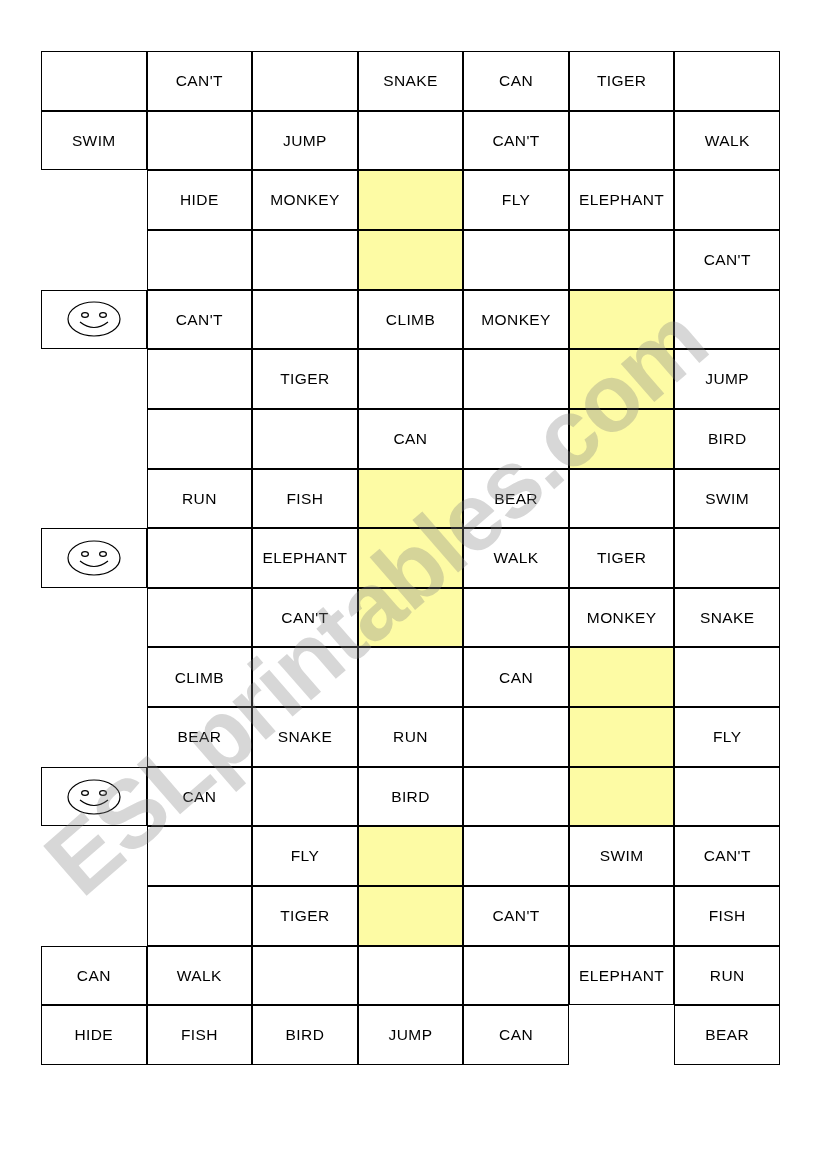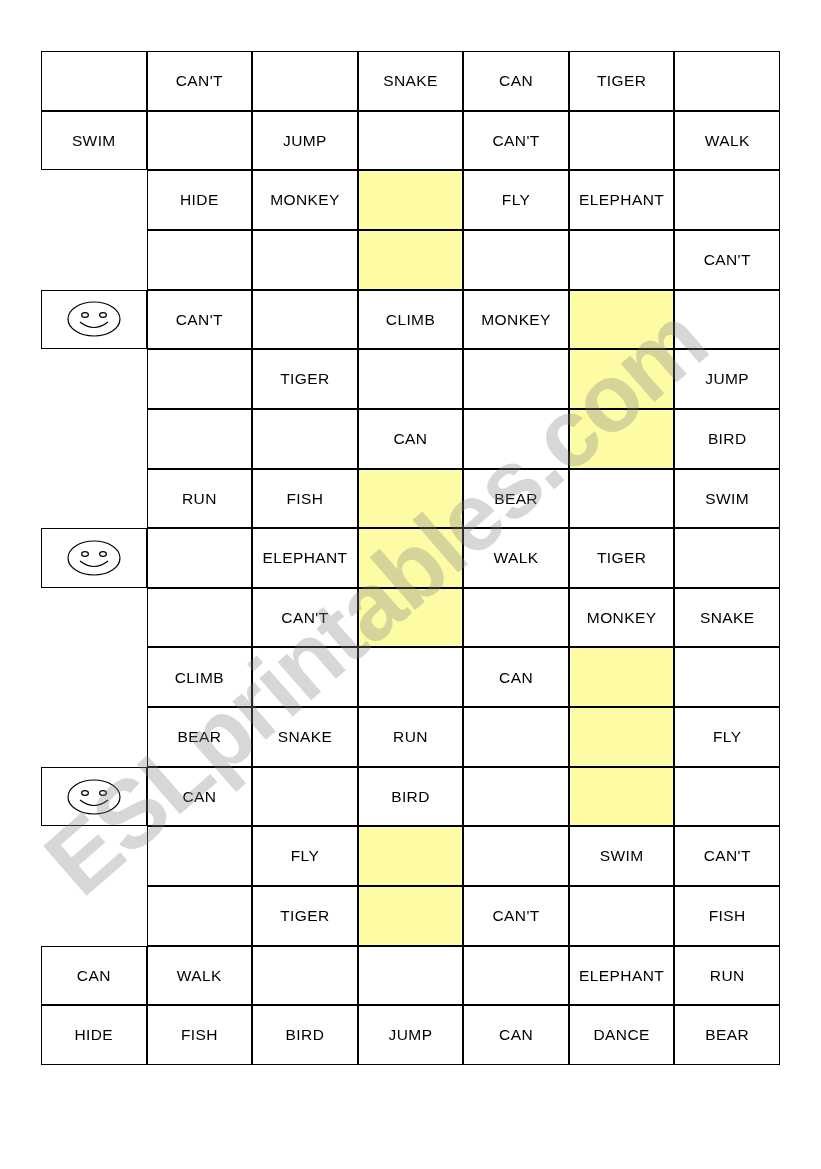--- a/index.html
+++ b/index.html
@@ -484,23 +484,20 @@
       </div>
       <div class="cell bordered" style="left: 211.143px; top: 954.353px; width: 105.571px; height: 59.6471px;">
         <span class="txt">BIRD</span>
       </div>
       <div class="cell bordered" style="left: 316.714px; top: 954.353px; width: 105.571px; height: 59.6471px;">
         <span class="txt">JUMP</span>
       </div>
       <div class="cell bordered" style="left: 422.286px; top: 954.353px; width: 105.571px; height: 59.6471px;">
         <span class="txt">CAN</span>
       </div>
-      <div class="cell bordered" style="left: 527.857px; top: 954.353px; width: 105.571px; height: 59.6471px;">
-        <span class="txt">DANCE</span>
-      </div>
       <div class="cell bordered" style="left: 633.429px; top: 954.353px; width: 105.571px; height: 59.6471px;">
         <span class="txt">BEAR</span>
       </div>
     </div>
 
   <div id="watermark">
     <div class="wm-text">ESLprintables.com</div>
   </div>
 
 </div>

